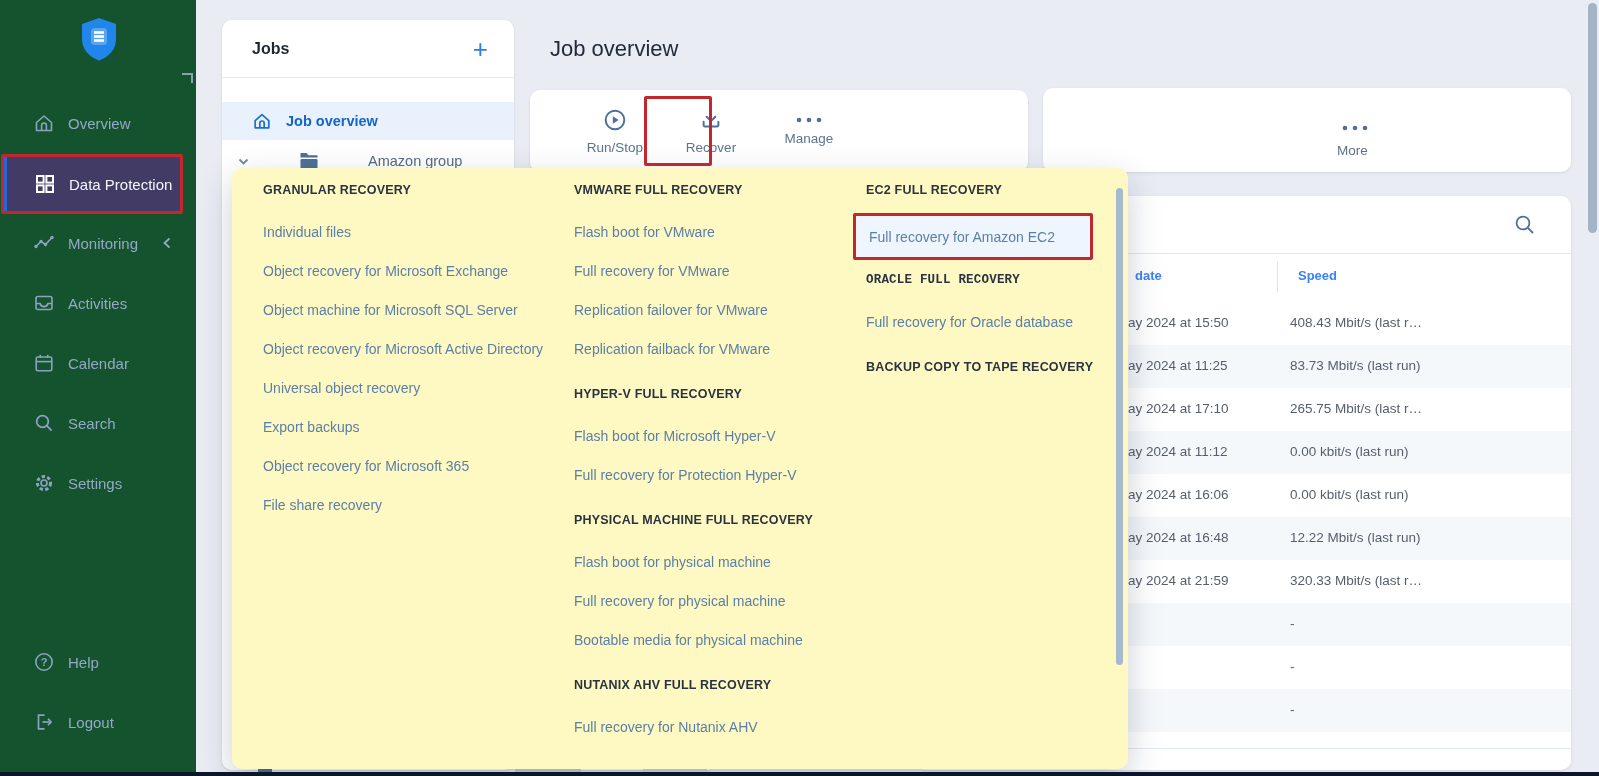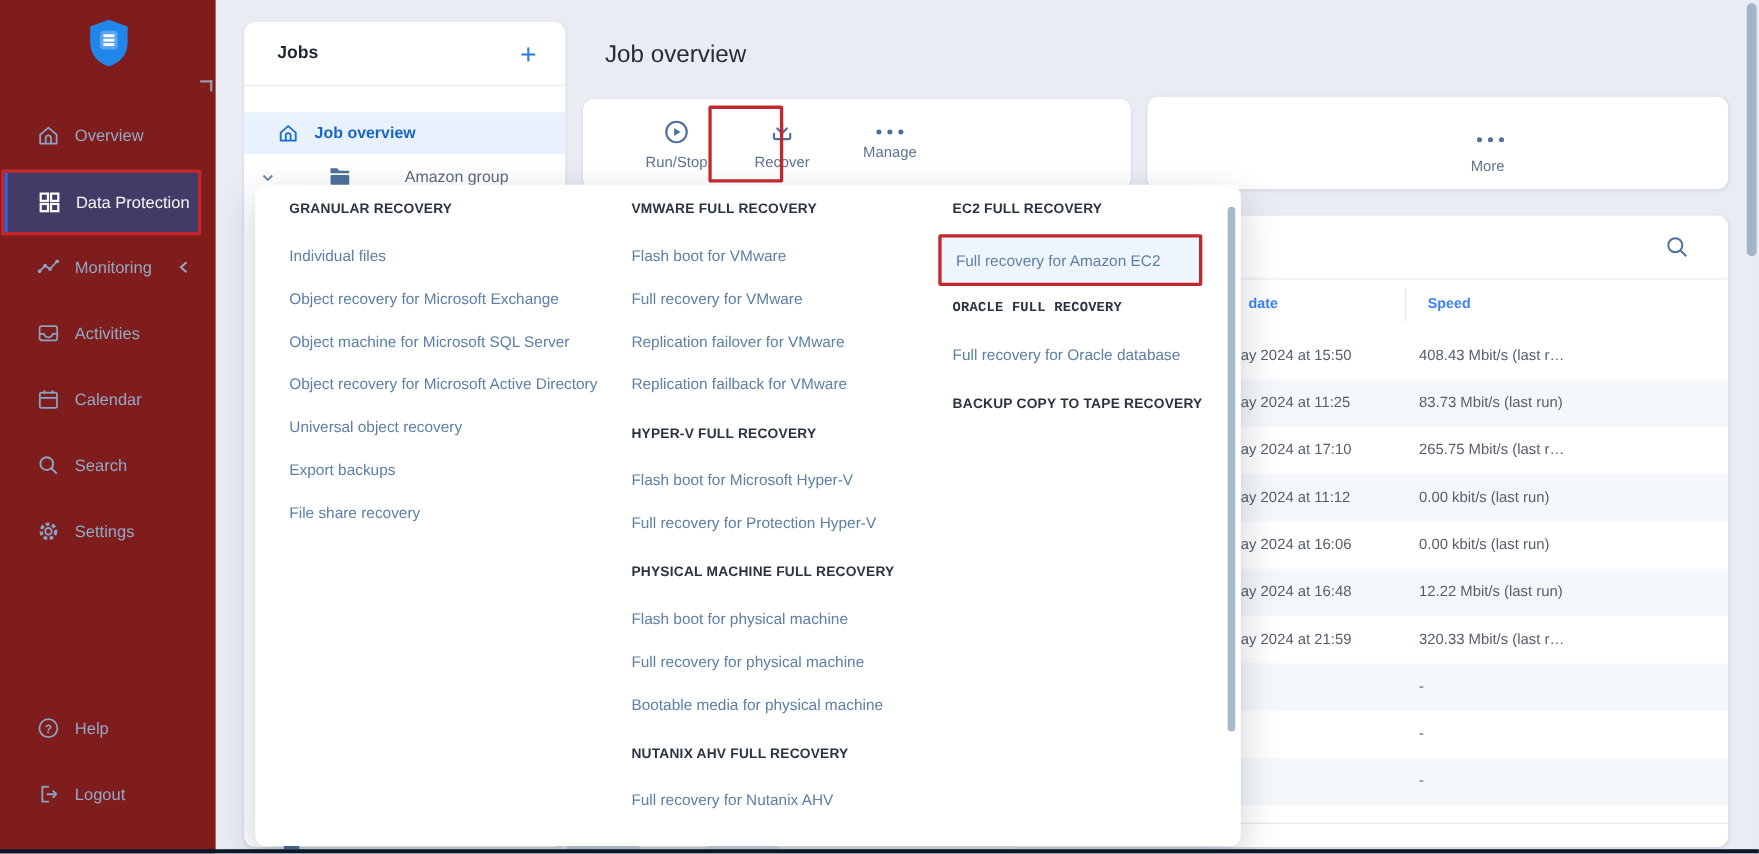--- a/index.html
+++ b/index.html
@@ -6,21 +6,21 @@
   body{
     width:1599px;height:776px;position:relative;overflow:hidden;
     background:#e9ecf3;
     font-family:"Liberation Sans", sans-serif;
     -webkit-font-smoothing:antialiased;
   }
   .abs{position:absolute;}
   .card{background:#fff;border-radius:10px;box-shadow:0 1px 3px rgba(16,24,40,.10);}
 
   
-  .sidebar{left:0;top:0;width:196px;height:776px;background:#7f1d1d;z-index:3;}
+  .sidebar{left:0;top:0;width:196px;height:776px;background:#14532d;z-index:3;}
   .logo{left:80px;top:17px;width:38px;height:44px;}
   .corner-bracket{left:182px;top:73px;width:9px;height:8px;border-top:2px solid #9fb0c6;border-right:2px solid #9fb0c6;opacity:.85;}
   .nav-item{position:absolute;left:0;width:196px;height:38px;display:flex;align-items:center;
     padding-left:33px;gap:13px;box-sizing:border-box;color:#93a9c6;font-size:15px;cursor:pointer;}
   .nav-item svg{flex:0 0 auto;}
   .nav-item.active-box{left:1px;width:182px;height:60px;background:#423b66;border:3px solid #c1272d;
     border-radius:2px;padding-left:30px;color:#f4f7fb;box-shadow:inset 3px 0 0 #2b66d9;}
   .nav-chevron{margin-left:10px;display:inline-flex;}
 
   
@@ -54,21 +54,21 @@
   .th-div{position:absolute;left:747px;top:8px;width:1px;height:30px;background:#dfe4ea;}
   .tbl-rows{position:absolute;left:0;top:106px;width:100%;}
   .trow{position:relative;height:43px;width:100%;}
   .trow:nth-child(even){background:#f5f8fb;}
   .td{position:absolute;top:13px;font-size:13.5px;color:#565e6b;white-space:nowrap;}
   .td.date{left:598px;}
   .td.speed{left:760px;}
   .tbl-footline{position:absolute;left:0;top:552px;width:100%;border-top:1px solid #e3e7ee;}
 
   
-  .dropdown{left:232px;top:168px;width:896px;height:601px;background:#ffffff;border-radius:10px;
+  .dropdown{left:232px;top:168px;width:896px;height:601px;background:#fef9c3;border-radius:10px;
     box-shadow:0 12px 34px rgba(20,35,60,.22);z-index:5;}
   .rec-col{position:absolute;top:0;}
   .rec-title{font-size:12.5px;font-weight:bold;color:#2a3340;letter-spacing:.2px;line-height:16px;margin:18px 0 14px;}
   .rec-col .rec-sec:first-child .rec-title{margin-top:14px;}
   .rec-item{height:39px;display:flex;align-items:center;font-size:14px;color:#5b7fa6;cursor:pointer;white-space:nowrap;}
   .rec-item.highlight{height:41px;background:#eff5fc;border:3px solid #c1272d;border-radius:2px;
     margin:15px 0 2px -13px;padding-left:13px;width:221px;box-sizing:content-box;}
   .rec-sec.tight .rec-title{margin-top:12px;font-family:Liberation Mono, monospace;}
   .dd-scroll{position:absolute;left:884px;top:20px;width:7px;height:477px;border-radius:4px;background:#a7b9cc;cursor:pointer;}
 
@@ -345,20 +345,21 @@
 
   <div class="rec-col" style="left:31px;width:292px;">
     <div class="rec-sec">
       <div class="rec-title">GRANULAR RECOVERY</div>
       <div class="rec-item">Individual files</div>
       <div class="rec-item">Object recovery for Microsoft Exchange</div>
       <div class="rec-item">Object machine for Microsoft SQL Server</div>
       <div class="rec-item">Object recovery for Microsoft Active Directory</div>
       <div class="rec-item">Universal object recovery</div>
       <div class="rec-item">Export backups</div>
+      <div class="rec-item">Object recovery for Microsoft 365</div>
       <div class="rec-item">File share recovery</div>
     </div>
   </div>
 
   <div class="rec-col" style="left:342px;width:285px;">
     <div class="rec-sec">
       <div class="rec-title">VMWARE FULL RECOVERY</div>
       <div class="rec-item">Flash boot for VMware</div>
       <div class="rec-item">Full recovery for VMware</div>
       <div class="rec-item">Replication failover for VMware</div>

